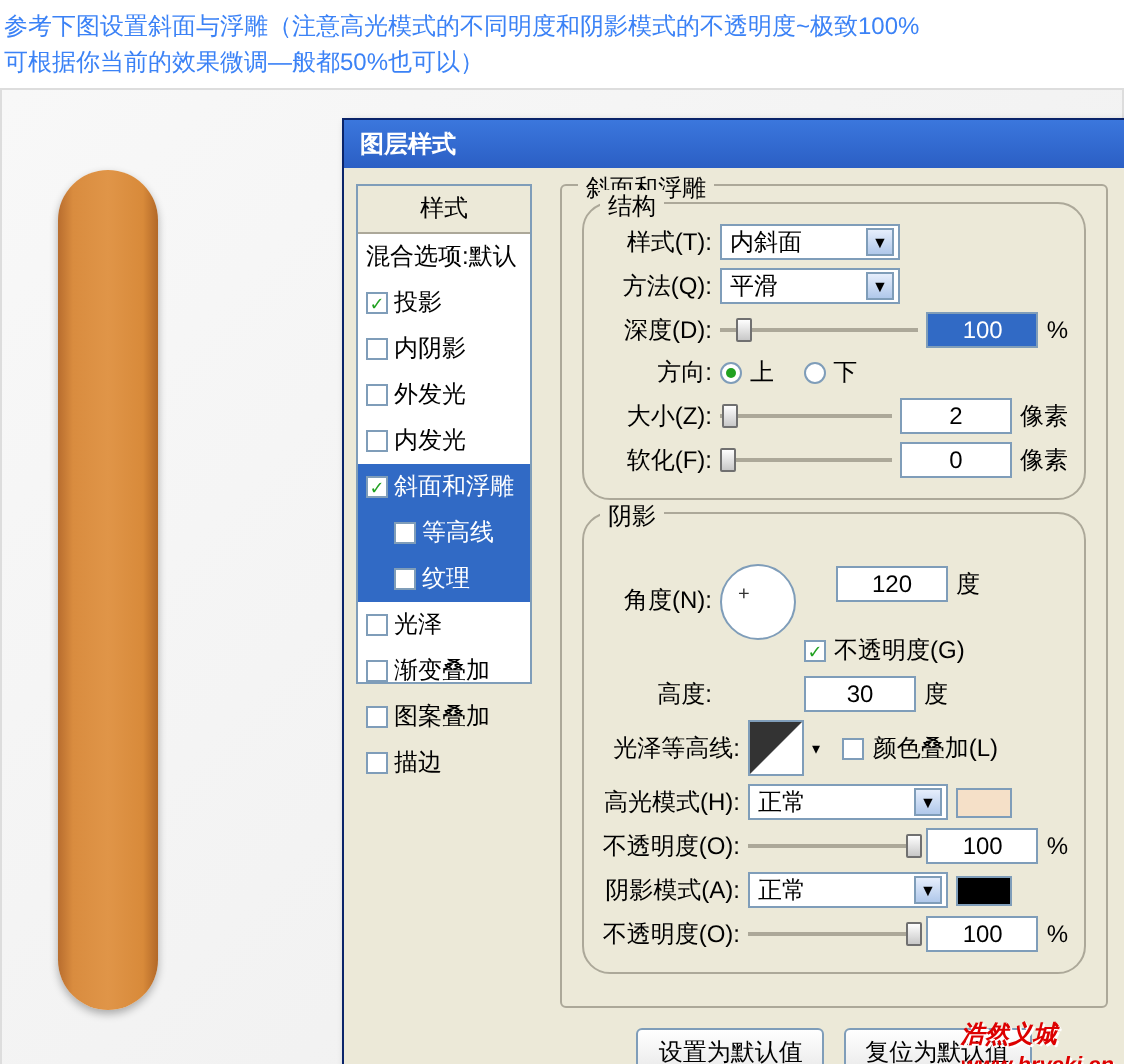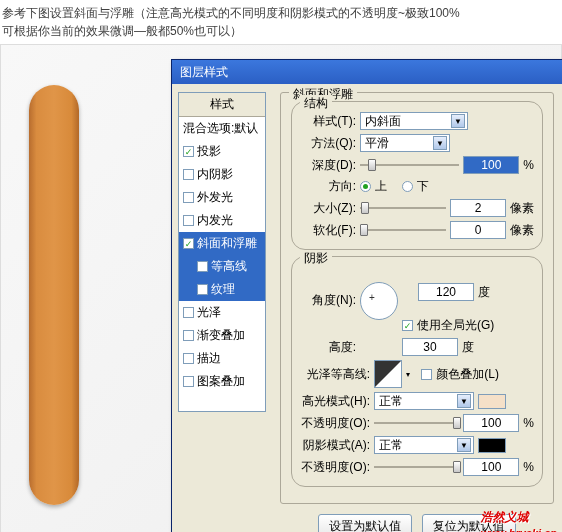--- a/index.html
+++ b/index.html
@@ -1,24 +1,24 @@
 <!DOCTYPE html>
 <html><head>
 <meta charset="utf-8">
 <style>
 *{box-sizing:border-box;margin:0;padding:0;font-family:"SimSun","Microsoft YaHei",sans-serif;font-size:12px}
 body{background:#fff;width:562px;height:532px;overflow:hidden;position:relative}
-.instruction{color:#404040;padding:4px 2px;line-height:1.5}
+.instruction{color:#3b82f6;padding:4px 2px;line-height:1.5}
 .workspace{position:relative;background:linear-gradient(135deg,#f8f8f8,#eee);width:562px;height:498px;border:1px solid #ddd}
 .pill{position:absolute;left:28px;top:40px;width:50px;height:420px;background:linear-gradient(90deg,#b86d2e 0%,#d98c3f 15%,#e09548 50%,#d88a3a 85%,#b26828 100%);border-radius:25px;box-shadow:0 2px 4px rgba(0,0,0,.3)}
 .dialog{position:absolute;left:170px;top:14px;width:392px;height:486px;background:#ece9d8;border:1px solid #0a246a;box-shadow:2px 2px 4px rgba(0,0,0,.3)}
-.titlebar{height:24px;background:linear-gradient(#3b77dd,#2b5fc4);color:#fff;padding:4px 8px;font-weight:normal}
+.titlebar{height:24px;background:linear-gradient(#3b77dd,#2b5fc4);color:#fff;padding:4px 8px;font-weight:bold}
 .dlg-body{display:flex;height:calc(100% - 24px)}
 .styles-panel{width:100px;padding:8px 6px}
-.styles-box{background:#fff;border:1px solid #7f9db9;height:320px}
+.styles-box{background:#fff;border:1px solid #7f9db9;height:250px}
 .style-hdr{background:#ece9d8;border-bottom:1px solid #aca899;text-align:center;padding:3px 0}
 .style-row{padding:3px 4px;display:flex;align-items:center;gap:3px;cursor:default}
 .style-row.selected{background:#316ac5;color:#fff}
 .style-row.indent{padding-left:18px}
 .chk{width:11px;height:11px;border:1px solid #7f9db9;background:#fff;display:inline-flex;align-items:center;justify-content:center;font-size:9px;color:#21a121;flex-shrink:0}
 .chk.on::before{content:"✓"}
 .settings{flex:1;padding:8px;overflow:hidden}
 .fieldset{border:1px solid #aca899;border-radius:3px;padding:8px 10px 10px;margin-bottom:6px;position:relative}
 .legend{position:absolute;top:-7px;left:8px;background:#ece9d8;padding:0 4px}
 .subfs{border:1px solid #aca899;border-radius:14px;padding:6px 8px;margin-bottom:6px;position:relative}
@@ -93,38 +93,38 @@
               <div class="style-row">
                 <span class="chk"></span>
                 <span>光泽</span>
               </div>
               <div class="style-row">
                 <span class="chk"></span>
                 <span>渐变叠加</span>
               </div>
               <div class="style-row">
                 <span class="chk"></span>
+                <span>图案叠加</span>
+              </div>
+              <div class="style-row">
+                <span class="chk"></span>
                 <span>描边</span>
-              </div>
-              <div class="style-row">
-                <span class="chk"></span>
-                <span>图案叠加</span>
               </div>
             </div>
         </div>
       </div>
 
       <div class="settings">
         <div class="fieldset">
           <span class="legend">斜面和浮雕</span>
           <div class="subfs">
             <span class="legend">结构</span>
             <div class="row">
                 <span class="lbl">样式(T):</span>
-              <div class="select" style="width:108px">
+              <div class="select" style="width:90px">
                   <span>内斜面</span>
                   <span class="arr">▼</span>
                 </div>
               </div>
             <div class="row">
                 <span class="lbl">方法(Q):</span>
               <div class="select" style="width:90px">
                   <span>平滑</span>
                   <span class="arr">▼</span>
                 </div>
@@ -162,21 +162,21 @@
             <div class="row">
                 <span class="lbl">角度(N):</span>
               <div class="anglew"></div>
               <div>
                 <div class="row" style="margin:16px">
                     <div class="numbox">120</div>
                     <span>度</span>
                   </div>
                 <div class="row" style="margin:2px 0 0">
                     <span class="chk on"></span>
-                    <span>使用全局光(G)</span>
+                    <span>不透明度(G)</span>
                   </div>
               </div>
               </div>
             <div class="row">
                 <span class="lbl">高度:</span>
               <div style="width:38px"></div>
               <div class="numbox">30</div>
                 <span>度</span>
               </div>
             <div class="row"><span class="lbl2">光泽等高线:</span>

